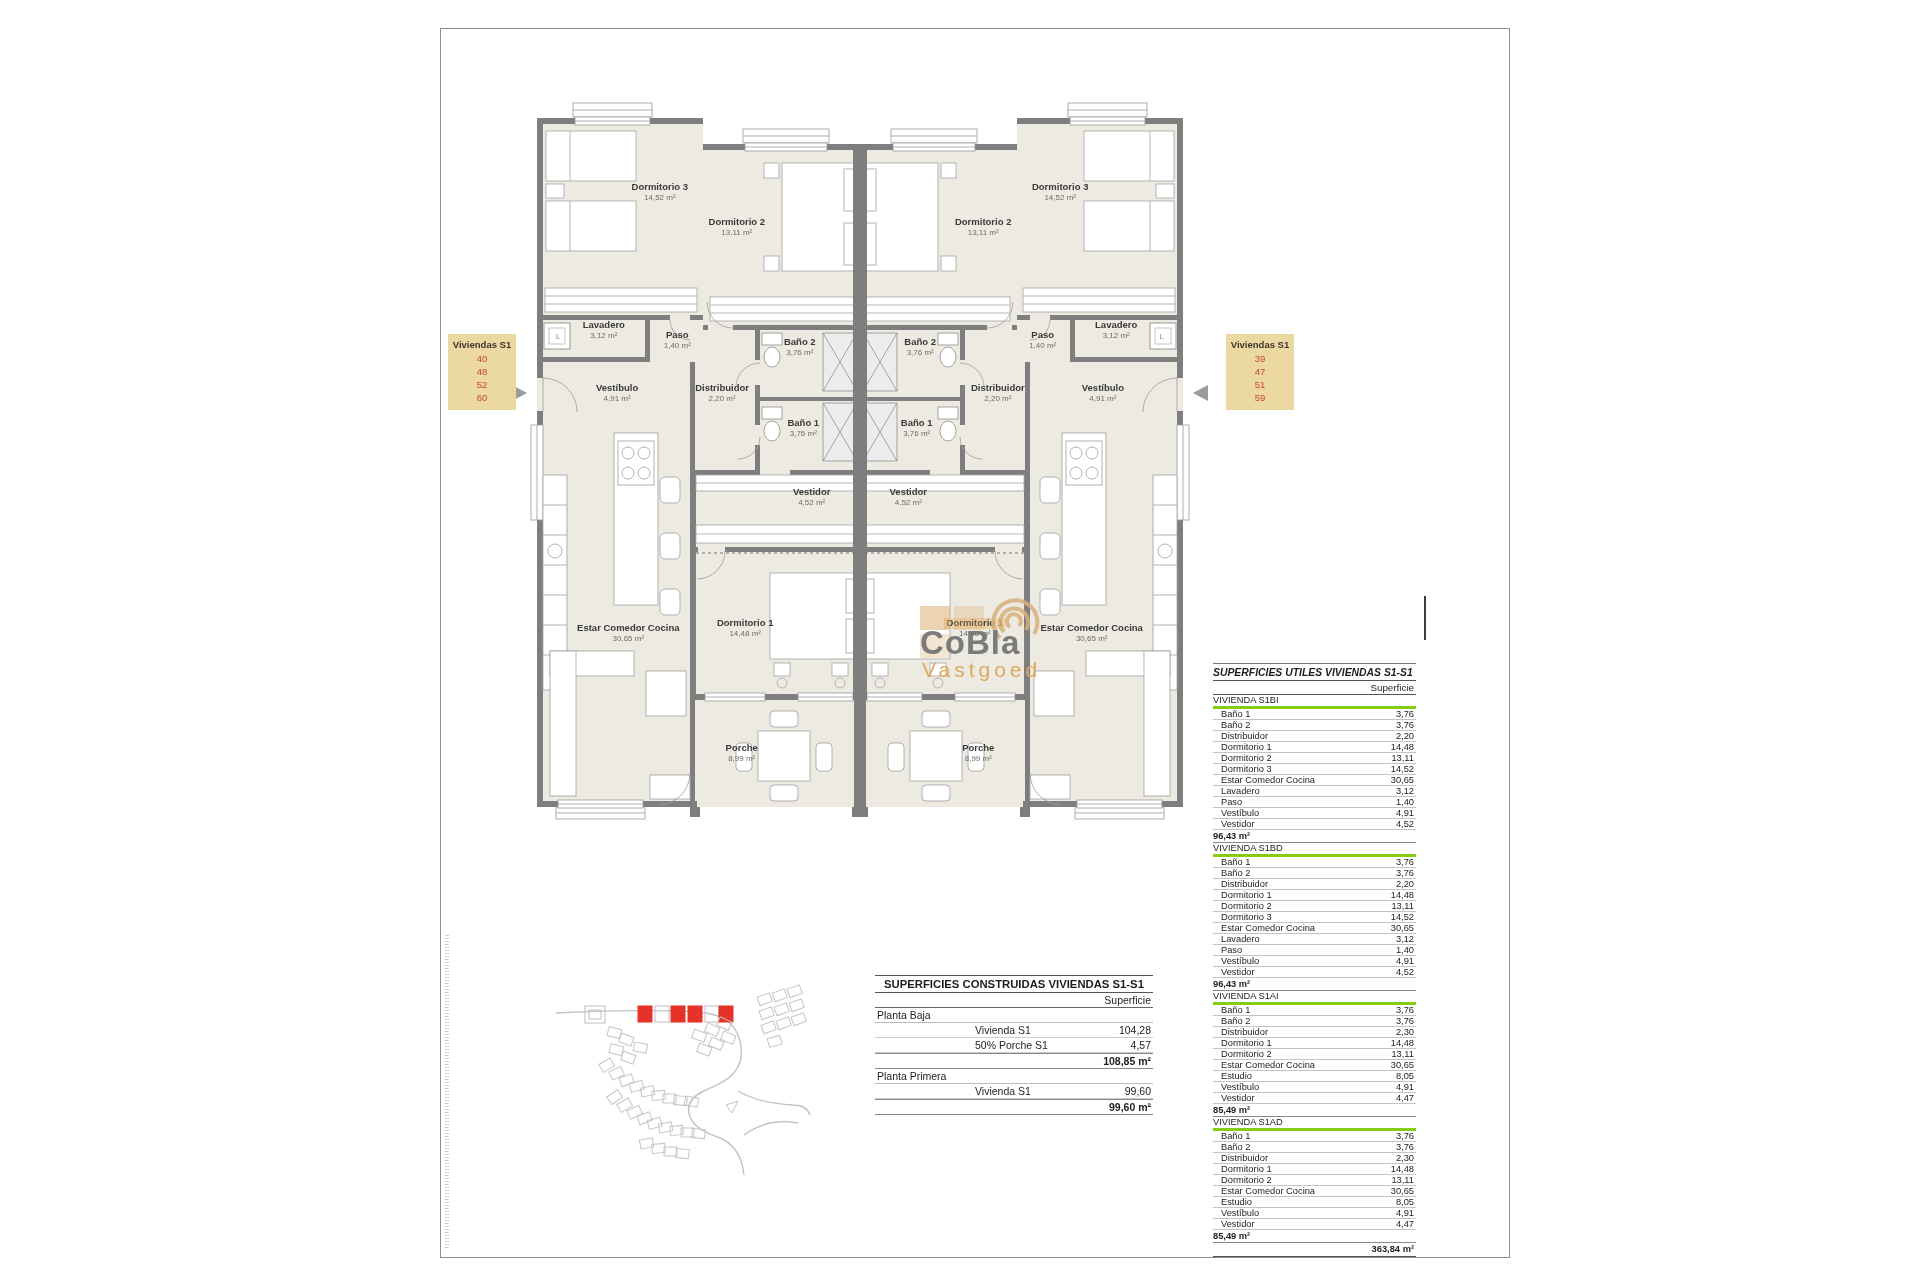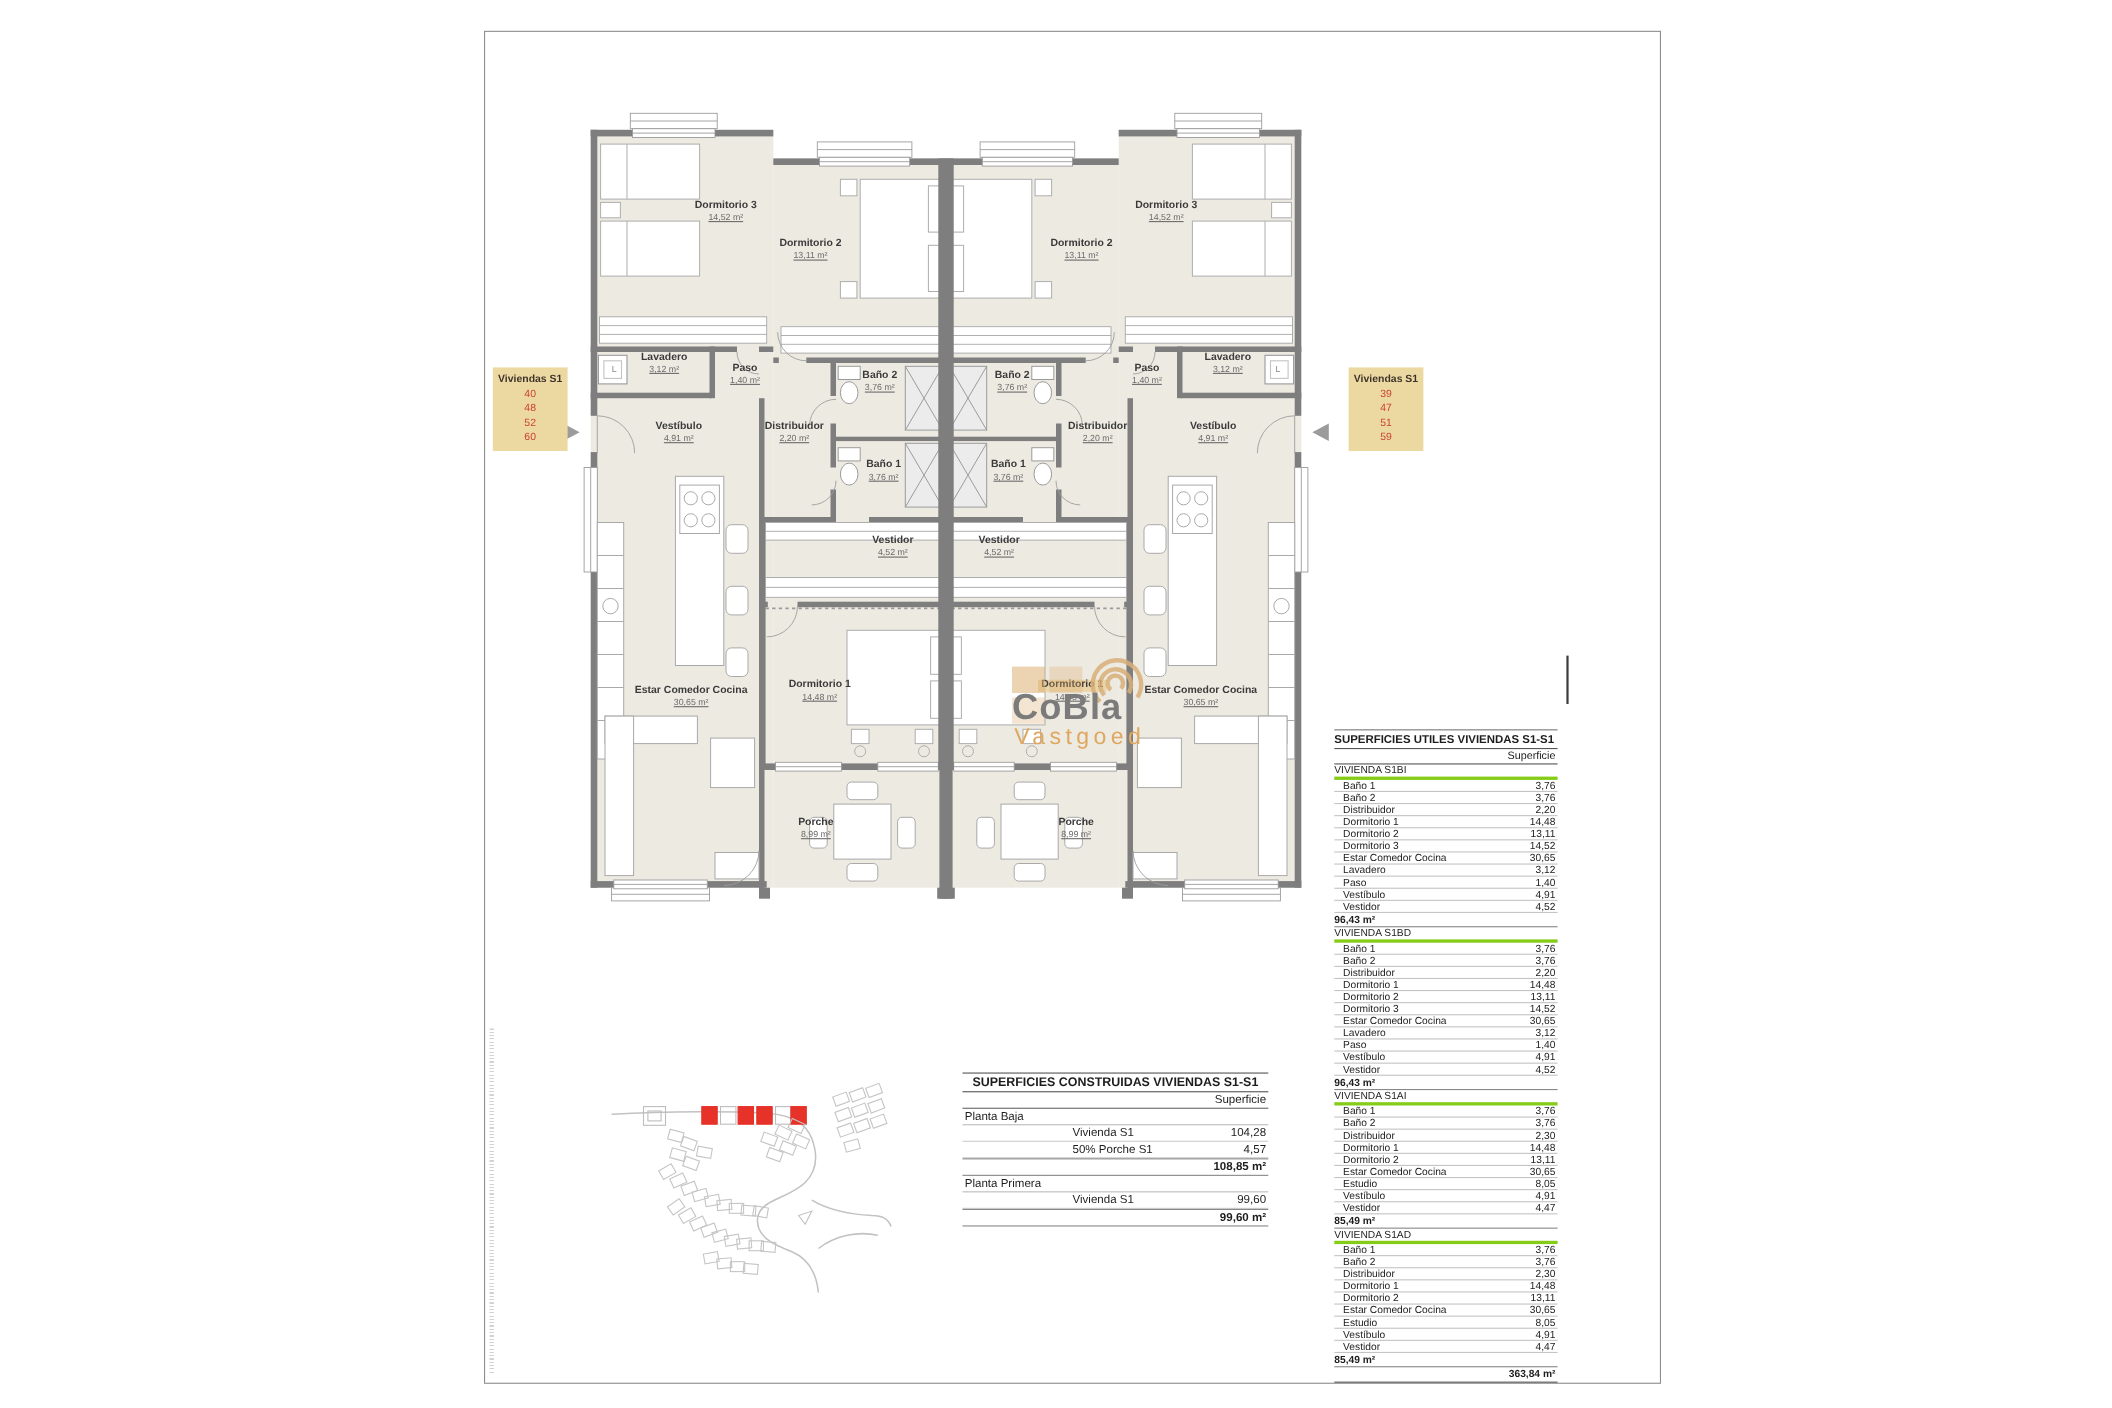--- a/index.html
+++ b/index.html
@@ -11,42 +11,42 @@
   #edge-text{position:absolute;left:445px;top:935px;width:4px;height:315px;
          background:repeating-linear-gradient(180deg,#b9b9b9 0 1px,transparent 1px 3px);opacity:.65;}
   #tick-mark{position:absolute;left:1424px;top:596px;width:2px;height:44px;background:#3c3c3c;}
   
   #plan{position:absolute;left:510px;top:85px;width:700px;height:740px;}
   #plan svg{display:block;width:700px;height:740px;}
   
   .room-label{position:absolute;transform:translate(-50%,-50%);text-align:center;
         line-height:1.15;white-space:nowrap;pointer-events:none;}
   .room-label .rname{font-size:9.5px;font-weight:bold;color:#3a3a3a;}
-  .room-label .rarea{font-size:8px;color:#6b6b6b;text-decoration:underline;}
+  .room-label .rarea{font-size:8px;color:#6b6b6b;}
   .room-label.hl .rname{background:#e9cf9bcc;padding:0 3px;}
   .lav-letter{position:absolute;transform:translate(-50%,-50%);font-size:8px;color:#8a8a8a;}
   
   .vtag{position:absolute;width:64px;background:#ecd9a2;text-align:center;padding:5px 2px 6px 2px;}
   .vtag .vt-title{font-size:9.5px;font-weight:bold;color:#3d332a;margin-bottom:2px;}
   .vtag .vt-num{font-size:9.5px;color:#cb4336;line-height:13px;}
   #vtag-left{left:448px;top:334px;}
   #vtag-right{left:1226px;top:334px;}
   
   #caption{position:absolute;left:780px;top:856px;width:403px;text-align:right;color:#333;}
   #caption .cap1{font-size:15px;}
   #caption .cap2{font-size:15px;margin-top:3px;}
   
   #logo{position:absolute;left:920px;top:598px;width:185px;height:90px;pointer-events:none;}
   #logo .sq{position:absolute;background:#ddae72;}
   #logo .cobla{position:absolute;left:0;top:26px;font-size:33px;font-weight:bold;color:#7b7b7b;letter-spacing:1px;}
   #logo .vast{position:absolute;left:2px;top:60px;font-size:21px;color:#dfa75f;letter-spacing:4px;}
   
   .utbl{position:absolute;left:1213px;top:663px;width:203px;font-size:9.3px;color:#1d1d1d;}
   .u-title{font-weight:bold;font-size:10.4px;border-top:1px solid #777;border-bottom:1px solid #555;
-           padding:3px 0 2px 0;white-space:nowrap;}
+           padding:3px 0 2px 0;white-space:nowrap;font-style:italic;}
   .u-colhdr{text-align:right;font-size:9.8px;border-bottom:1px solid #555;padding:1px 2px;}
   .u-sec{font-weight:normal;border-bottom:3px solid #84cc16;height:11px;line-height:11px;}
   .u-row{display:flex;justify-content:space-between;border-bottom:1px solid #c4c4c4;
          height:10px;line-height:10px;padding:0 2px 0 8px;}
   .u-total{font-weight:bold;border-bottom:1px solid #888;height:12px;line-height:12px;padding-right:2px;}
   .u-grand{font-weight:bold;text-align:right;border-bottom:1.5px solid #555;height:13px;line-height:13px;padding-right:2px;}
   .ctbl{position:absolute;left:875px;top:975px;width:278px;font-size:10.5px;color:#1d1d1d;}
   .c-title{font-weight:bold;font-size:11.3px;text-align:center;border-top:1.5px solid #555;
            border-bottom:1px solid #555;padding:2px 0;}
   .c-colhdr{text-align:right;border-bottom:1px solid #666;padding:1px 2px;}

